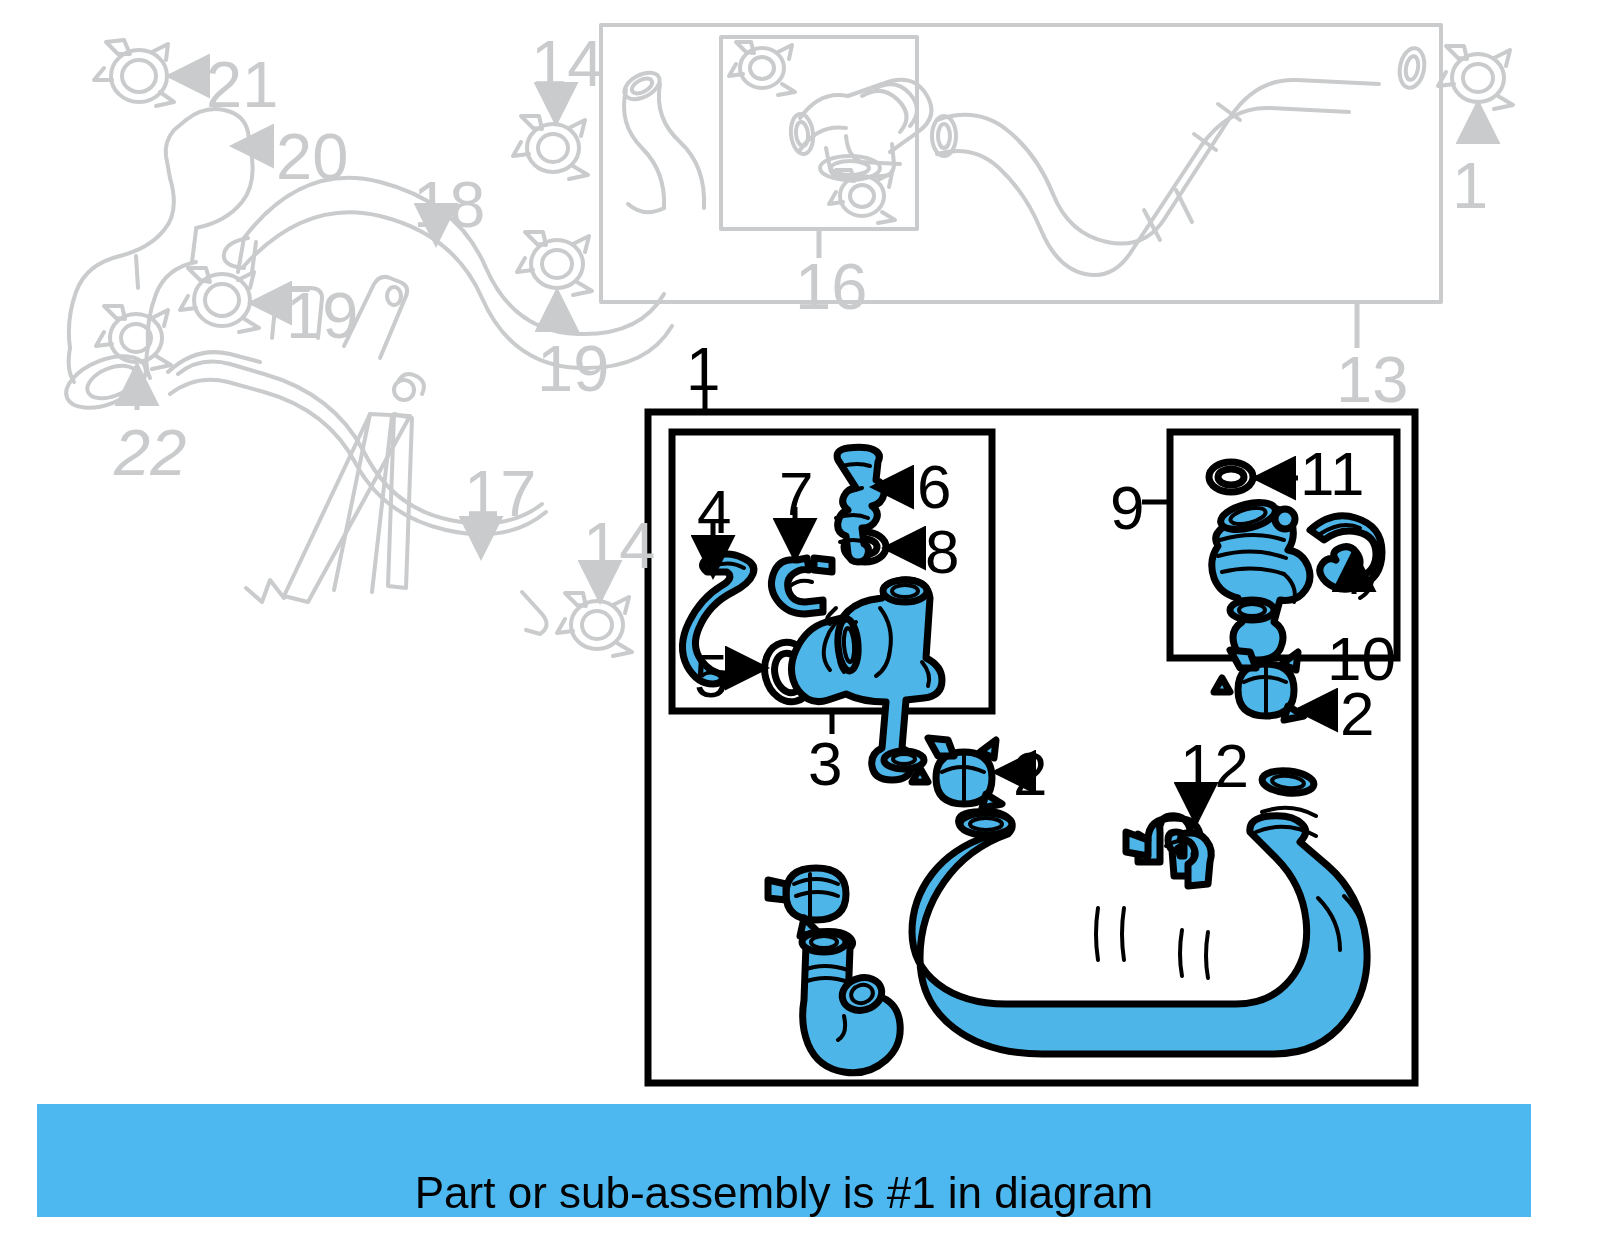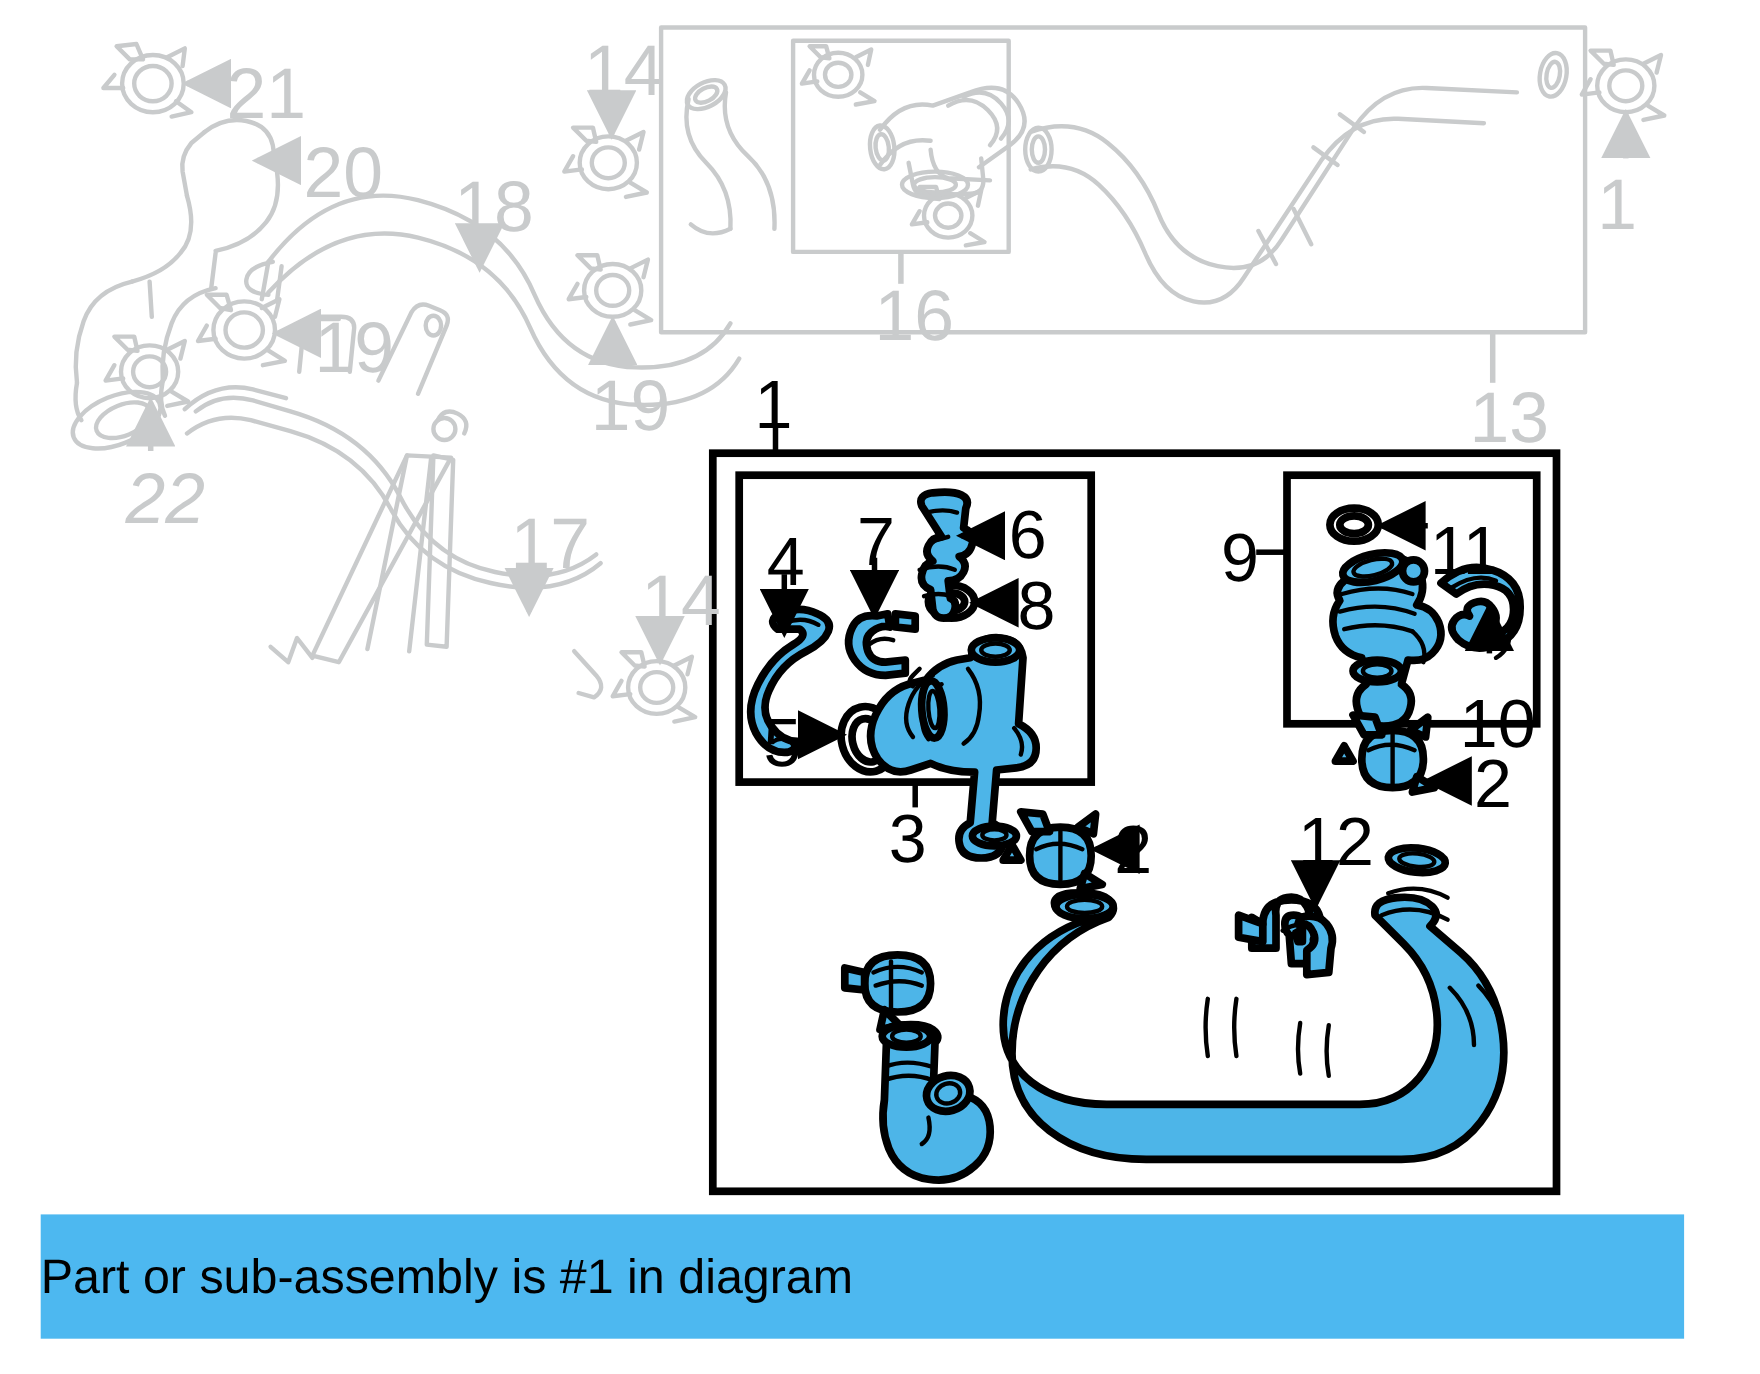--- a/index.html
+++ b/index.html
@@ -5,22 +5,22 @@
   html,body{margin:0;padding:0;background:#ffffff;}
   body{font-family:"Liberation Sans", sans-serif;}
   #stage{position:relative;width:1600px;height:1249px;background:#ffffff;overflow:hidden;}
   svg.layer{position:absolute;left:0;top:0;width:1600px;height:1249px;}
 
   .lbl{position:absolute;font-family:"Liberation Sans", sans-serif;line-height:1;white-space:nowrap;}
   .lbl.black{color:#000000;font-size:62px;}
   .lbl.grey{color:#c9cbcc;font-size:65px;}
 
   #banner{position:absolute;left:37px;top:1104px;width:1494px;height:113px;
-          background:#4db8f0;display:flex;flex-direction:column;
-          align-items:flex-start;justify-content:center;}
+          background:#4db8f0;display:flex;
+          align-items:flex-end;justify-content:center;}
   #banner div{color:#000;font-size:44px;line-height:1.12;font-family:"Liberation Sans", sans-serif;}
 </style>
 </head>
 <body>
 
 <div id="stage">
 
   <svg class="layer" viewBox="0 0 1600 1249" xmlns="http://www.w3.org/2000/svg">
     <g fill="none" stroke="#c9cbcc" stroke-width="4" stroke-linecap="round" stroke-linejoin="round">
 
@@ -369,32 +369,32 @@
 
   <div class="lbl black" style="left:686px;top:338px;">1</div>
   <div class="lbl black" style="left:808px;top:733px;">3</div>
   <div class="lbl black" style="left:697px;top:481px;">4</div>
   <div class="lbl black" style="left:694px;top:645px;">5</div>
   <div class="lbl black" style="left:917px;top:456px;">6</div>
   <div class="lbl black" style="left:779px;top:463px;">7</div>
   <div class="lbl black" style="left:925px;top:521px;">8</div>
   <div class="lbl black" style="left:1110px;top:477px;">9</div>
   <div class="lbl black" style="left:1327px;top:628px;">10</div>
-  <div class="lbl black" style="left:1300px;top:471px;">11</div>
+  <div class="lbl black" style="left:1300px;top:443px;">11</div>
   <div class="lbl black" style="left:1180px;top:735px;">12</div>
   <div class="lbl black" style="left:1340px;top:683px;">2</div>
   <div class="lbl black" style="left:1013px;top:743px;">2</div>
 
   <div class="lbl grey" style="left:1336px;top:347px;">13</div>
   <div class="lbl grey" style="left:531px;top:31px;">14</div>
   <div class="lbl grey" style="left:583px;top:513px;">14</div>
   <div class="lbl grey" style="left:1452px;top:153px;">1</div>
   <div class="lbl grey" style="left:795px;top:254px;">16</div>
   <div class="lbl grey" style="left:464px;top:461px;">17</div>
-  <div class="lbl grey" style="left:413px;top:155px;">18</div>
+  <div class="lbl grey" style="left:413px;top:172px;">18</div>
   <div class="lbl grey" style="left:286px;top:283px;">19</div>
   <div class="lbl grey" style="left:537px;top:336px;">19</div>
   <div class="lbl grey" style="left:276px;top:124px;">20</div>
   <div class="lbl grey" style="left:206px;top:52px;">21</div>
   <div class="lbl grey" style="left:114px;top:420px;font-style:italic;">22</div>
 
   <div id="banner">
     <div>Part or sub-assembly is #1 in diagram</div>
   </div>
 

